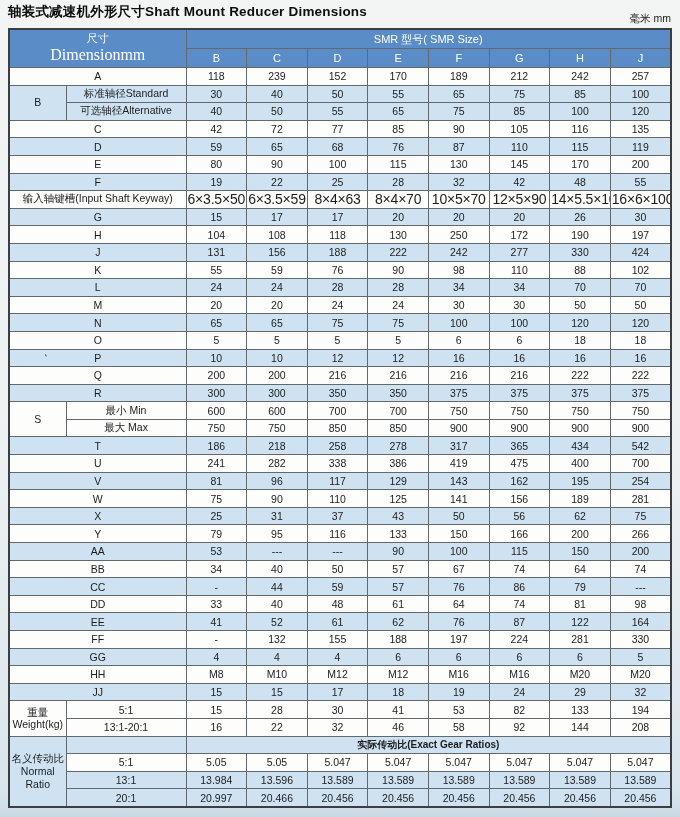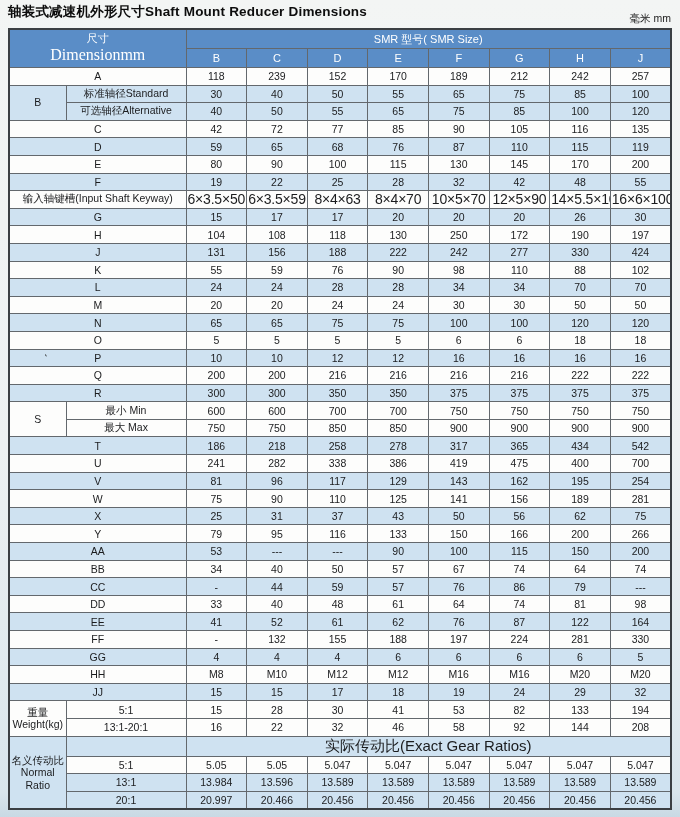--- a/index.html
+++ b/index.html
@@ -58,21 +58,21 @@
     color:#fff;
     line-height:1.25;
   }
   td.dim-head .l{font-size:16px;font-family:Liberation Serif, serif;}
   tr.body-row td{height:16.6px;}
   tr.shaded td{background:var(--stripe_blue);}
   tr.body-row td.gcell{background:#fdfdfc;line-height:1.2;}
   tr.body-row td.gcell.gshaded{background:var(--stripe_blue);}
   td.gcell{white-space:pre-line;}
   tr.compact td.val{font-size:14px;letter-spacing:-0.2px;margin-top:16px;}
-  td.span-val{font-size:15px;}
+  td.span-val{font-size:10px;font-weight:bold;}
   .stray-mark{
     position:absolute;left:46px;top:352px;
     font-size:10px;color:#222;transform:rotate(-28deg);
   }
 </style>
 </head>
 <body>
 
 <div class="page-title">
   <span class="zh">轴装式减速机外形尺寸</span><span class="en">Shaft Mount Reducer Dimensions</span>

